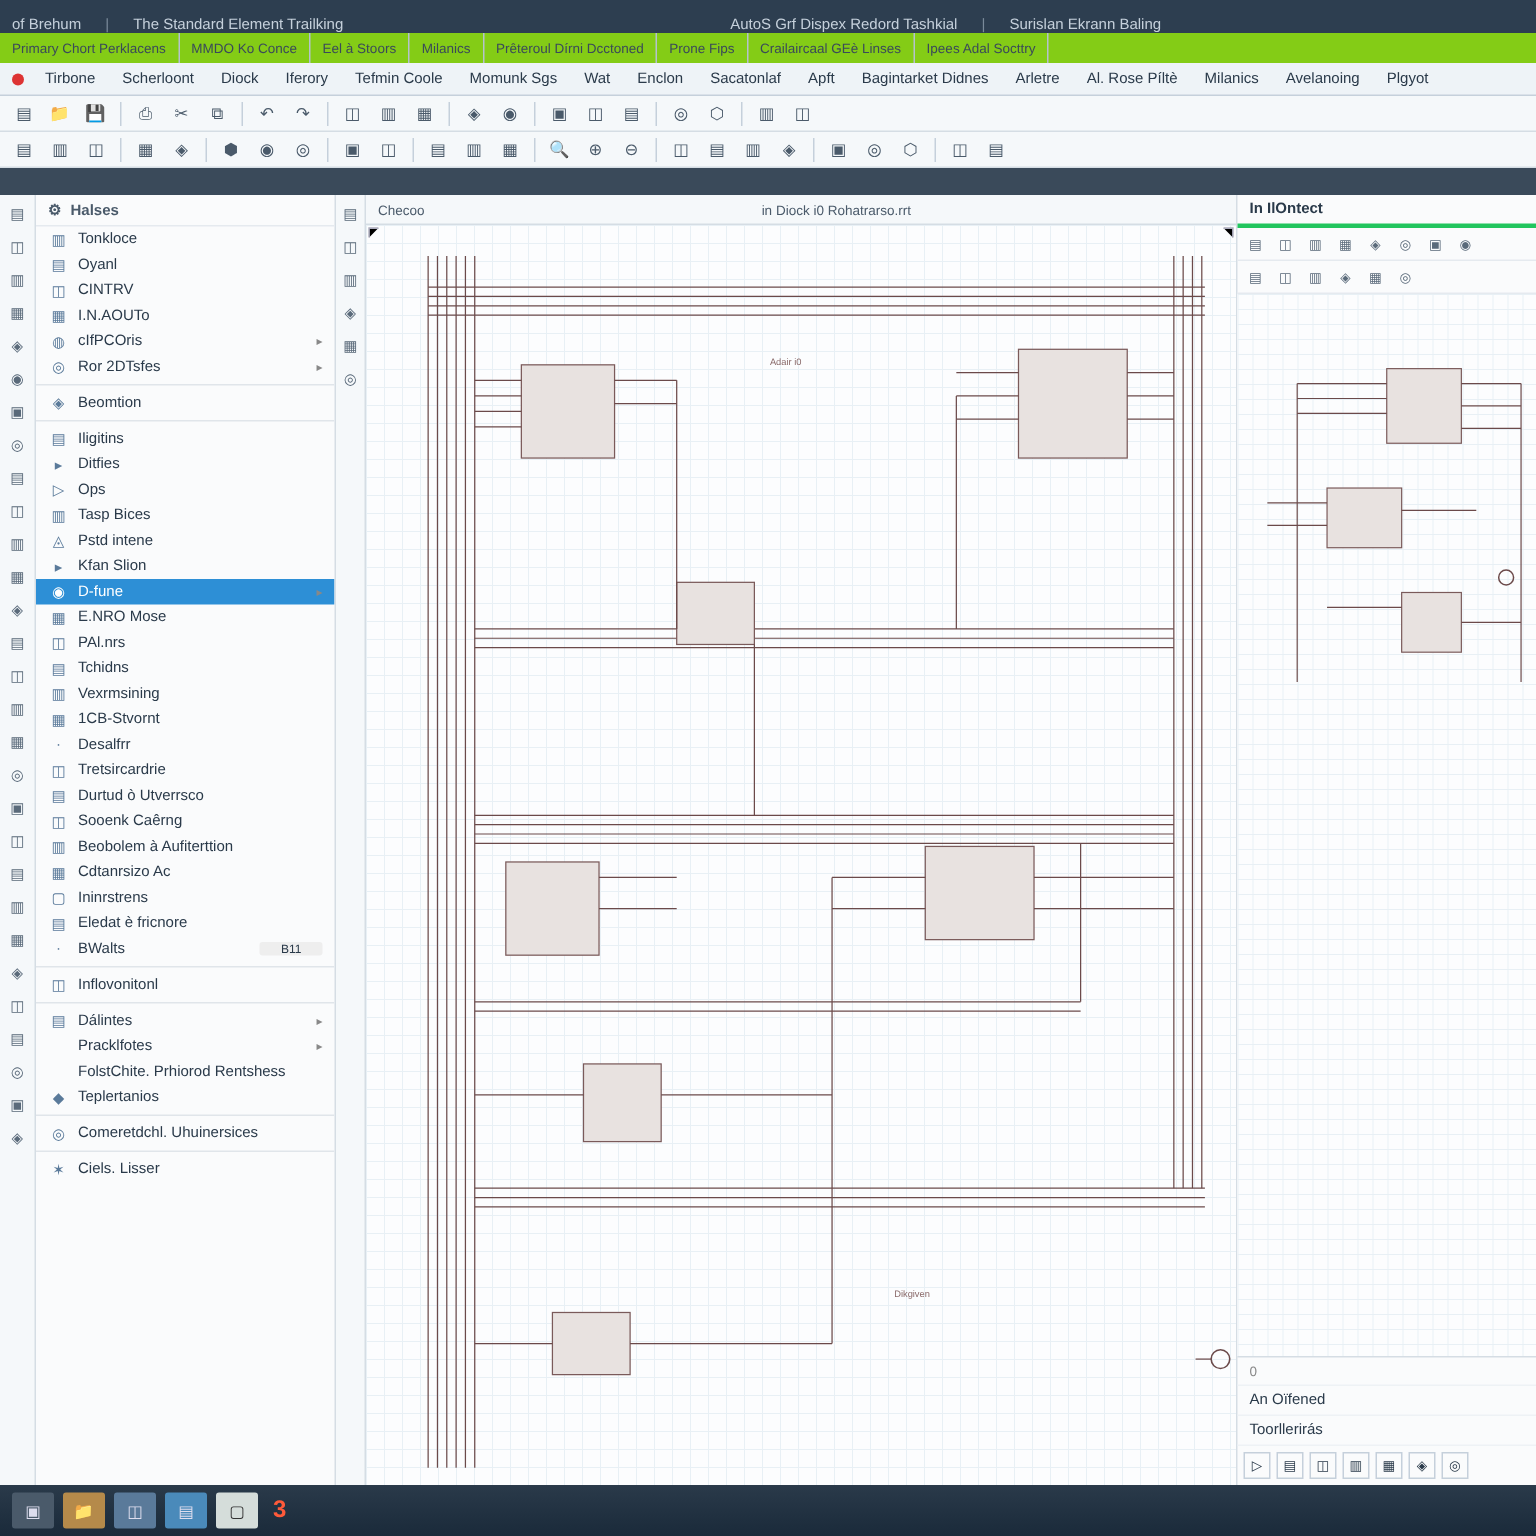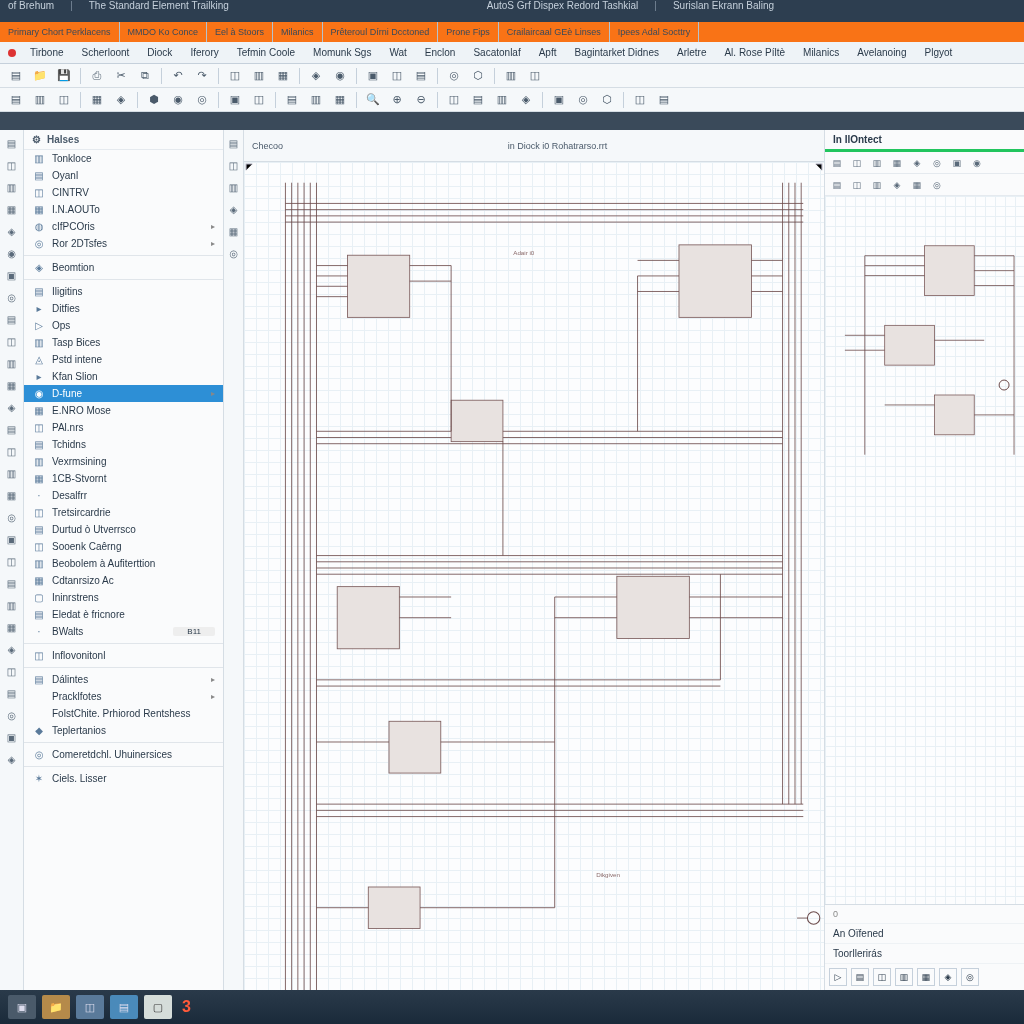--- a/index.html
+++ b/index.html
@@ -1,23 +1,23 @@
 <!DOCTYPE html>
 <html><head>
 <meta charset="utf-8">
 <style>
 * { margin: 0; padding: 0; box-sizing: border-box; font-family: "Segoe UI", Tahoma, sans-serif; }
 body { width: 1024px; height: 1024px; overflow: hidden; background: #3a4a5a; position: relative; }
 
 
-.titlebar { background: #2d3e50; color: #c5d0db; font-size: 10px; height: 22px; display: flex; align-items: flex-start; padding: 0 8px; gap: 16px; }
+.titlebar { background: #2d3e50; color: #c5d0db; font-size: 10px; height: 22px; display: flex; align-items: flex-end; padding: 0 8px; gap: 16px; }
 .titlebar .spacer { flex: 1; }
 .titlebar span { white-space: nowrap; }
 
-.tabbar { background: #f97316; height: 20px; display: flex; align-items: center; font-size: 9px; color: #3a4a5a; }
+.tabbar { background: #84cc16; height: 20px; display: flex; align-items: center; font-size: 9px; color: #3a4a5a; }
 .tabbar .tab { padding: 0 8px; border-right: 1px solid #b5c2cd; height: 100%; display: flex; align-items: center; white-space: nowrap; cursor: pointer; }
 
 .menubar { background: #eef3f7; height: 22px; display: flex; align-items: center; font-size: 10px; color: #2a3a4a; padding: 0 4px; gap: 2px; border-bottom: 1px solid #c5d0db; }
 .menubar .menu { padding: 0 8px; cursor: pointer; white-space: nowrap; }
 .menubar .rec { width: 8px; height: 8px; border-radius: 50%; background: #d33; margin: 0 4px; }
 
 .toolbar { background: #f5f8fa; height: 24px; display: flex; align-items: center; padding: 0 6px; gap: 4px; border-bottom: 1px solid #d5dde4; }
 .toolbar .tbtn { width: 20px; height: 20px; display: flex; align-items: center; justify-content: center; font-size: 11px; color: #4a5a6a; cursor: pointer; border-radius: 2px; }
 .toolbar .sep { width: 1px; height: 16px; background: #c5d0db; margin: 0 2px; }
 
@@ -34,21 +34,21 @@
 .left-panel .item .arrow { margin-left: auto; font-size: 8px; color: #888; }
 .left-panel .section-sep { height: 1px; background: #e0e5ea; margin: 3px 0; }
 .left-panel .badge { margin-left: auto; background: #eee; padding: 0 14px; border-radius: 2px; font-size: 8px; }
 
 
 .icon-strip { width: 24px; background: #f5f8fa; border-right: 1px solid #d5dde4; display: flex; flex-direction: column; align-items: center; padding-top: 4px; gap: 4px; }
 .icon-strip .sbtn { width: 18px; height: 18px; display: flex; align-items: center; justify-content: center; font-size: 10px; color: #5a6a7a; cursor: pointer; }
 
 
 .canvas-wrap { flex: 1; display: flex; flex-direction: column; background: #fff; }
-.canvas-tabs { height: 32px; background: #f5f8fa; border-bottom: 1px solid #d5dde4; display: flex; align-items: center; font-size: 9px; padding: 0 8px; gap: 16px; color: #4a5a6a; }
+.canvas-tabs { height: 20px; background: #f5f8fa; border-bottom: 1px solid #d5dde4; display: flex; align-items: center; font-size: 9px; padding: 0 8px; gap: 16px; color: #4a5a6a; }
 .canvas { flex: 1; position: relative; overflow: hidden; background: #fcfdfe; }
 .grid-bg { position: absolute; inset: 0;
   background-image:
     linear-gradient(#e8f0f5 1px, transparent 1px),
     linear-gradient(90deg, #e8f0f5 1px, transparent 1px);
   background-size: 12px 12px;
 }
 .schematic { position: absolute; inset: 0; }
 
 

